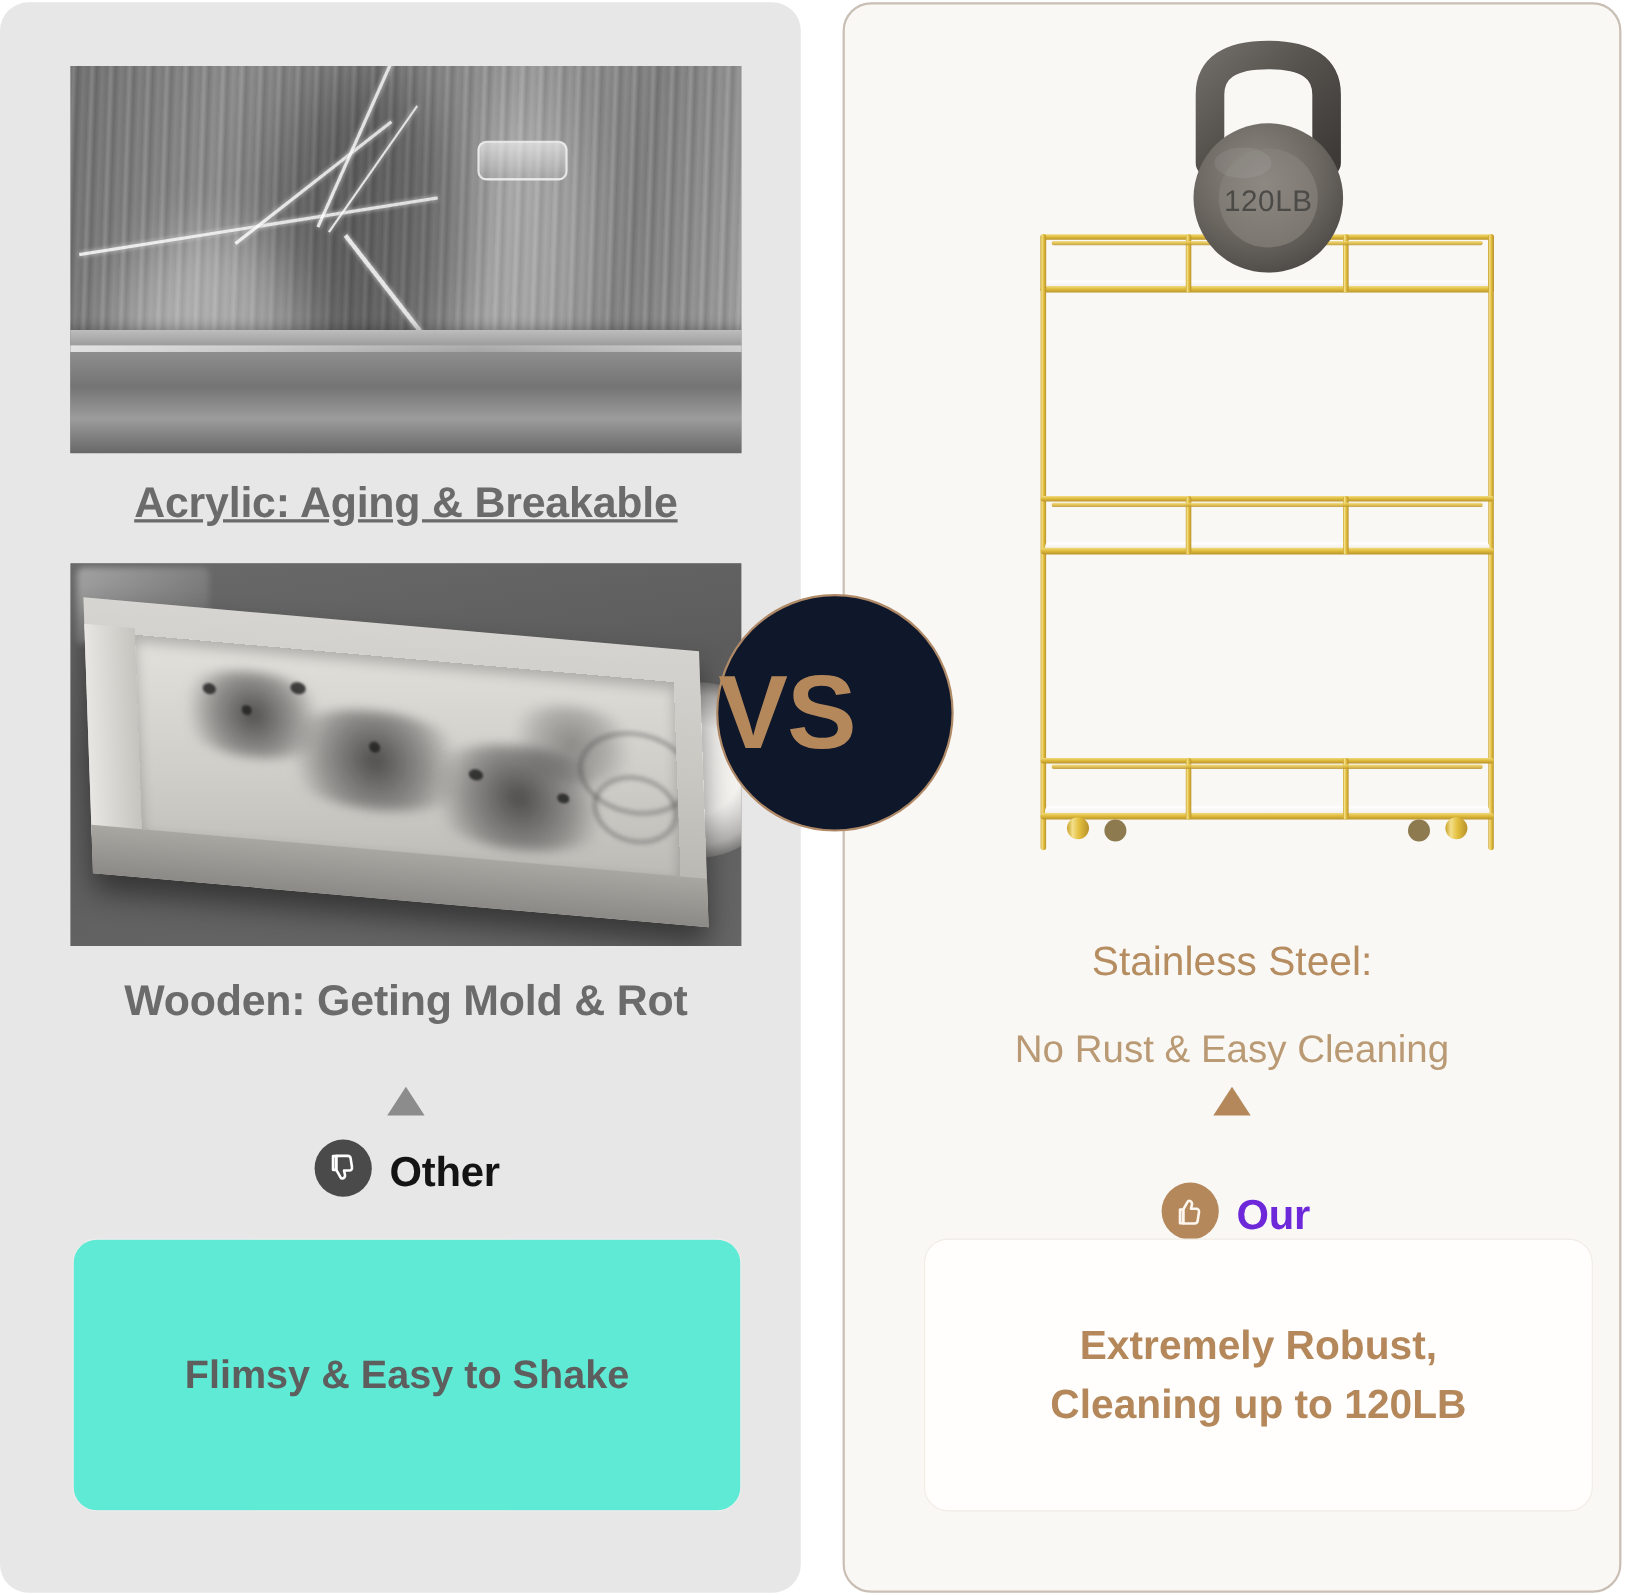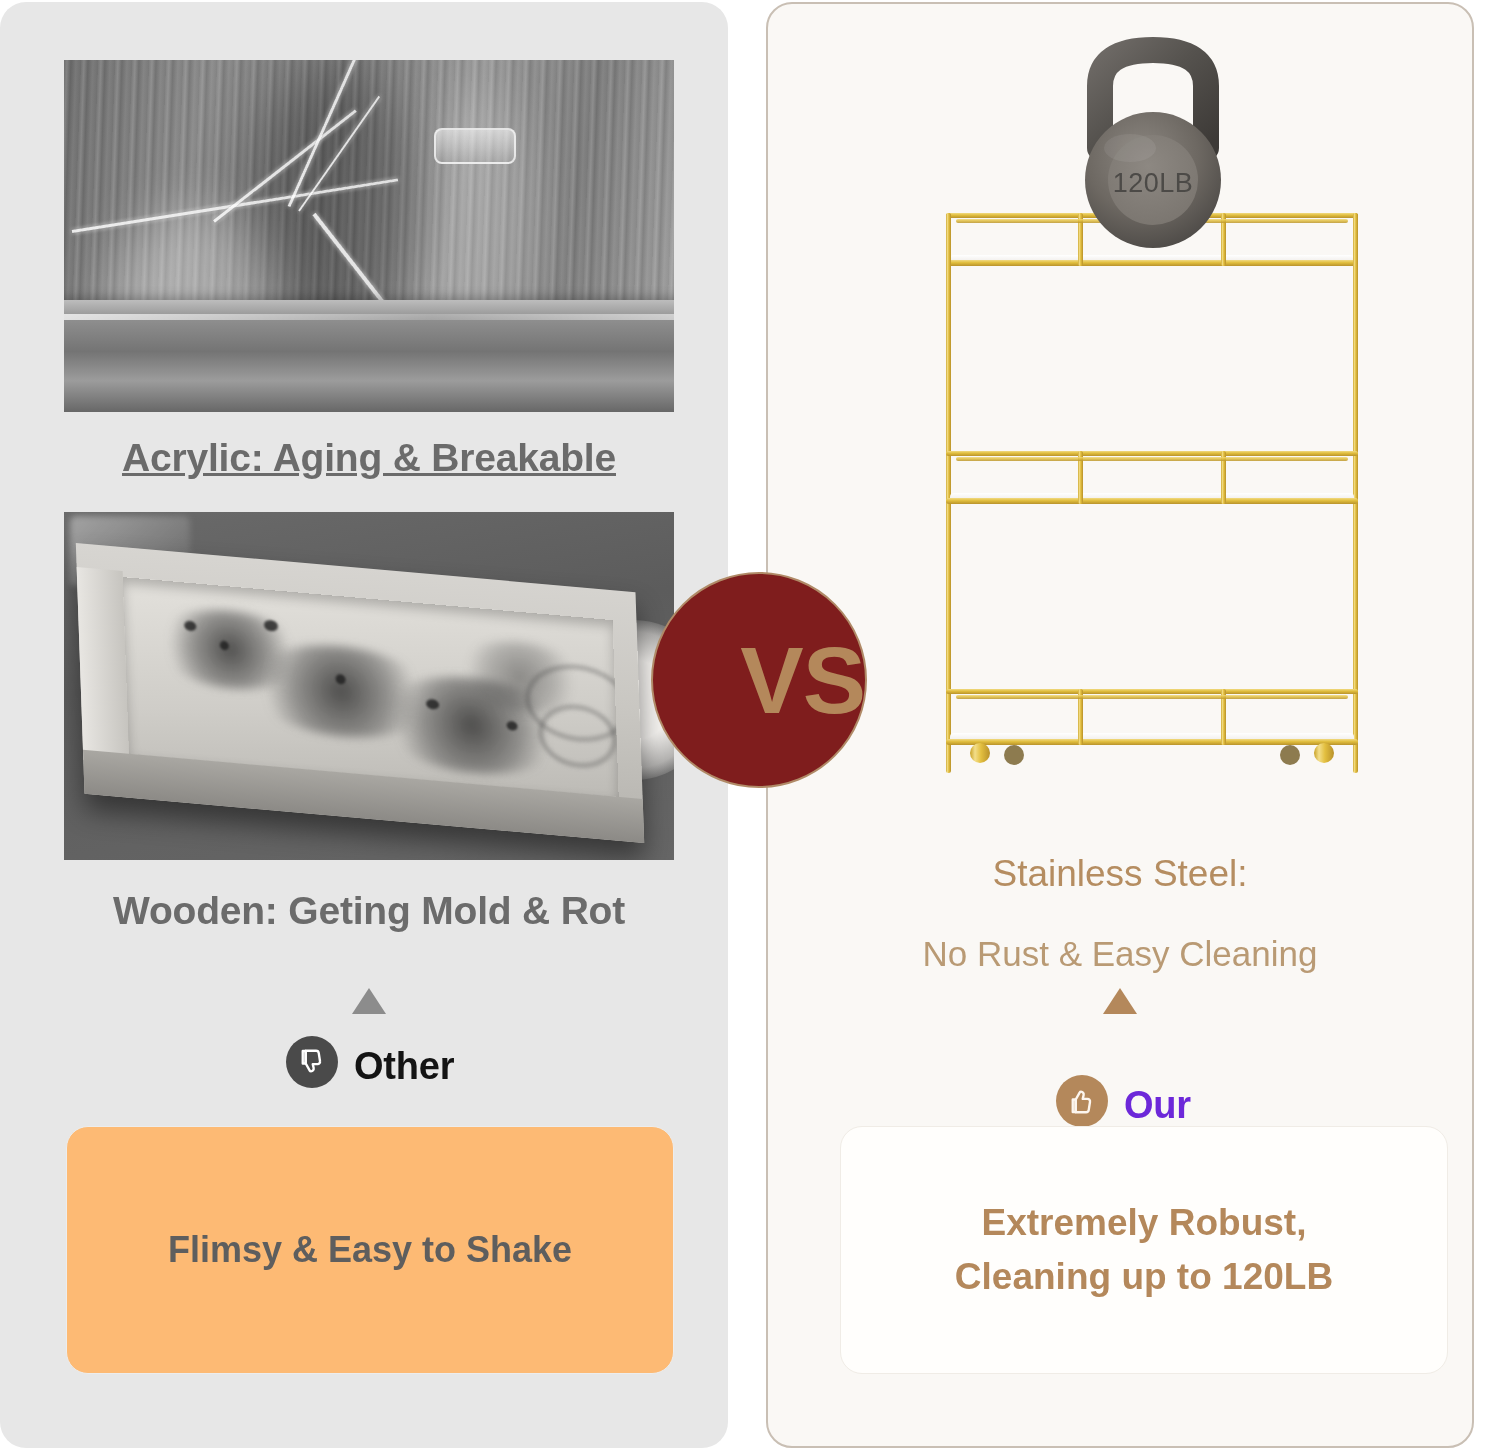--- a/index.html
+++ b/index.html
@@ -259,21 +259,21 @@
     align-items: center;
     justify-content: center;
     text-align: center;
     box-sizing: border-box;
   }
   #card-other {
     left: 66px;
     top: 1126px;
     width: 608px;
     height: 248px;
-    background: #fdba74;
+    background: #5eead4;
     border: 1px solid #ededed;
   }
   #card-our {
     left: 840px;
     top: 1126px;
     width: 608px;
     height: 248px;
     background: #fffefc;
     border: 1px solid #f0ece6;
   }
@@ -286,29 +286,29 @@
     font-size: 37px;
     font-weight: bold;
     color: #b4885b;
     line-height: 1.45;
   }
 
   
   #vs-badge {
     position: absolute;
     left: 651px;
-    top: 572px;
+    top: 540px;
     width: 212px;
     height: 212px;
     border-radius: 50%;
-    background: #7f1d1d;
+    background: #0f172a;
     border: 2px solid #b08a67;
     display: flex;
     align-items: center;
-    justify-content: flex-end;
+    justify-content: flex-start;
     z-index: 40;
   }
   #vs-text {
     font-size: 95px;
     font-weight: bold;
     color: #b4885b;
     letter-spacing: -1px;
     line-height: 1;
   }
 

